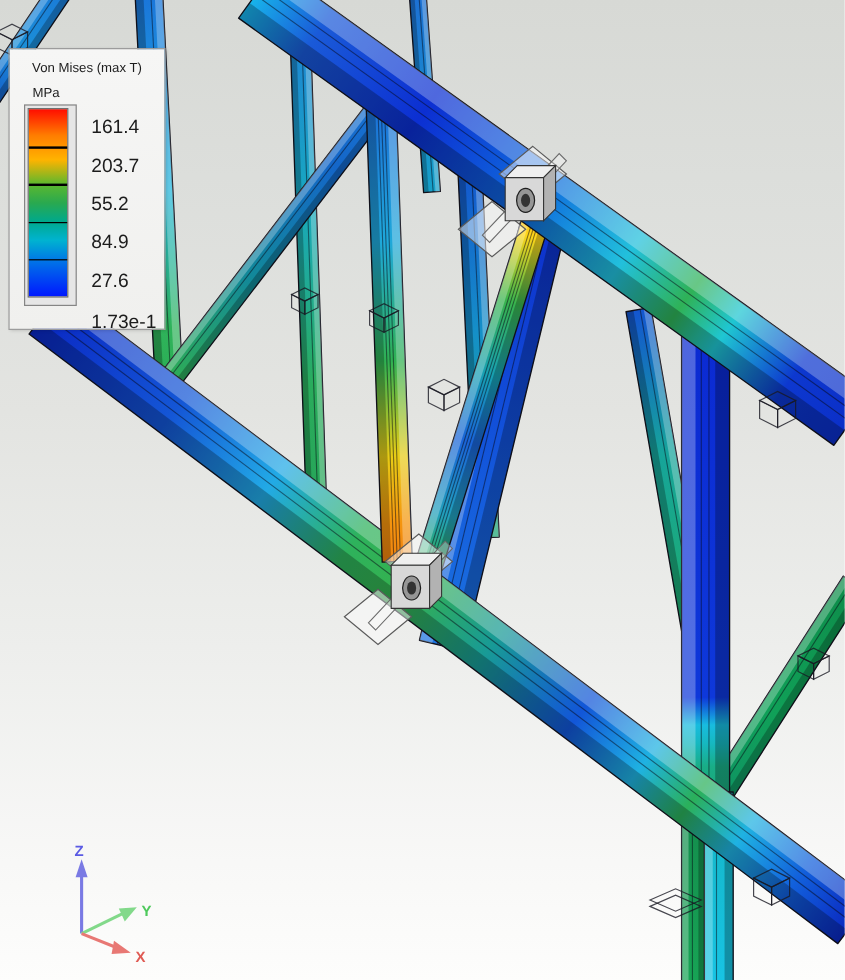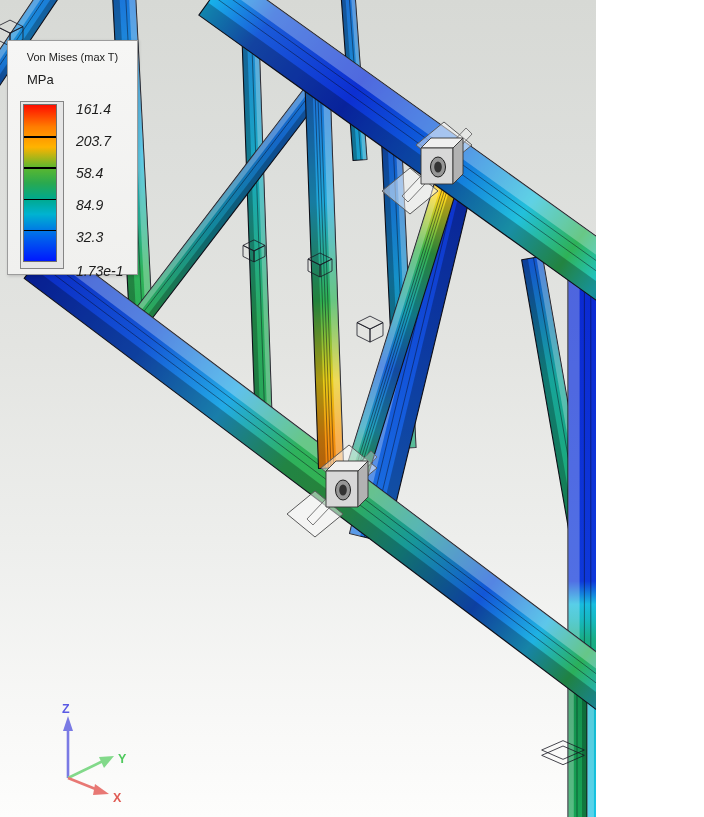--- a/index.html
+++ b/index.html
@@ -1,32 +1,32 @@
 <!DOCTYPE html>
 <html><head>
 <meta charset="utf-8">
 <style>
   html,body{margin:0;padding:0;}
   body{font-family:"Liberation Sans", sans-serif;}
-  .stage{position:relative;width:596px;height:817px;overflow:hidden;
+  .stage{position:relative;width:704px;height:817px;overflow:hidden;
     background:linear-gradient(180deg,#d7d9d5 0%,#dcdedb 18%,#e3e4e1 42%,#edeeec 66%,#f8f8f7 88%,#fdfdfc 100%);}
   .scene-svg{position:absolute;left:0;top:0;width:704px;height:817px;}
   
   .legend{position:absolute;left:7px;top:40px;width:129px;height:233px;
     background:linear-gradient(180deg,#f6f6f5,#f0f0ee);
     border:1px solid #9c9c9c;box-shadow:1px 1px 3px rgba(0,0,0,.18);
     color:#1c1c1c;}
   .legend-title{margin-top:10px;text-align:center;font-size:11px;}
-  .legend-unit{margin:9px 0 14px 19px;font-size:13px;}
+  .legend-unit{margin:9px 0 3px 19px;font-size:11px;}
   .bar-row{position:relative;margin-left:12px;}
   .bar-frame{position:absolute;left:0;top:0;width:38px;height:162px;
     background:#e6e6e6;border:1px solid #858585;padding:2px;}
   .colorbar{position:relative;width:32px;height:156px;border:1px solid #6f6f6f;}
   .cb-tick{position:absolute;left:0;width:100%;height:1.5px;background:#000;}
-  .ticklabels{position:absolute;left:56px;top:8px;width:70px;height:160px;font-size:14px;font-style:italic;}
+  .ticklabels{position:absolute;left:56px;top:20px;width:70px;height:160px;font-size:16px;}
   .ticklabels span{position:absolute;left:0;transform:translateY(-50%);white-space:nowrap;}
   .tl0{top:0%}.tl1{top:20%}.tl2{top:40%}.tl3{top:60%}.tl4{top:80%}.tl5{top:101%}
   
   .triad{position:absolute;left:40px;top:695px;width:110px;height:115px;}
   .triad text{font-size:12.5px;font-weight:bold;}
 </style>
 </head>
 <body>
 
 <div class="stage">
@@ -311,23 +311,23 @@
         <div class="colorbar" style="background: linear-gradient(rgb(255, 13, 0) 0%, rgb(255, 125, 0) 14%, rgb(255, 179, 0) 27%, rgb(92, 184, 46) 40%, rgb(42, 169, 79) 50%, rgb(0, 169, 140) 60%, rgb(0, 179, 208) 70%, rgb(0, 112, 232) 82%, rgb(0, 24, 255) 100%);">
           <div class="cb-tick" style="top:20%"></div>
           <div class="cb-tick" style="top:40%"></div>
           <div class="cb-tick" style="top:60%"></div>
           <div class="cb-tick" style="top:80%"></div>
         </div>
       </div>
       <div class="ticklabels">
         <span class="tl0">161.4</span>
         <span class="tl1">203.7</span>
-        <span class="tl2">58.4</span>
+        <span class="tl2">55.2</span>
         <span class="tl3">84.9</span>
-        <span class="tl4">32.3</span>
+        <span class="tl4">27.6</span>
         <span class="tl5">1.73e-1</span>
       </div>
     </div>
   </div>
 
   <svg class="triad" viewBox="0 0 110 115">
 
     <g>
       <line id="zline" x1="28" y1="83" x2="28" y2="34" stroke-width="2.6" stroke="#7a7ae4"></line>
       <polygon id="zhead" points="28,21 23,36 33,36" fill="#7a7ae4"></polygon>

